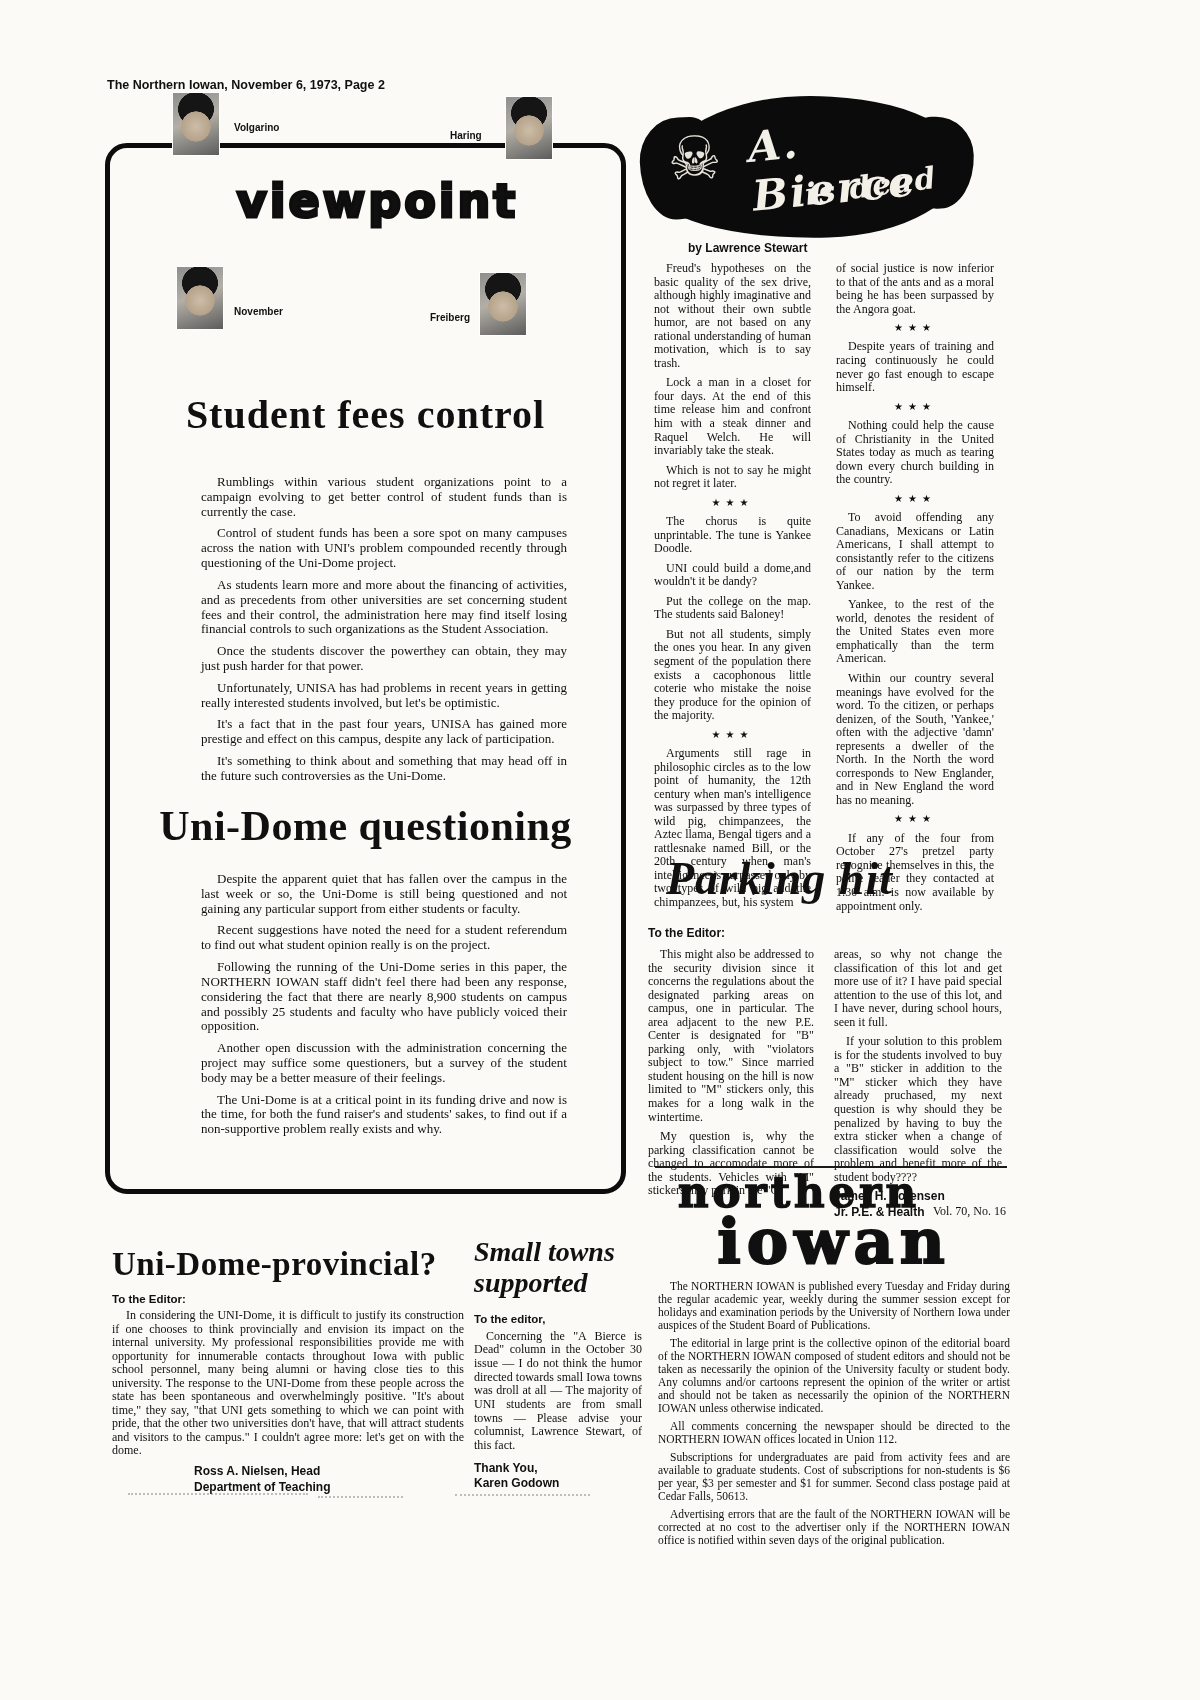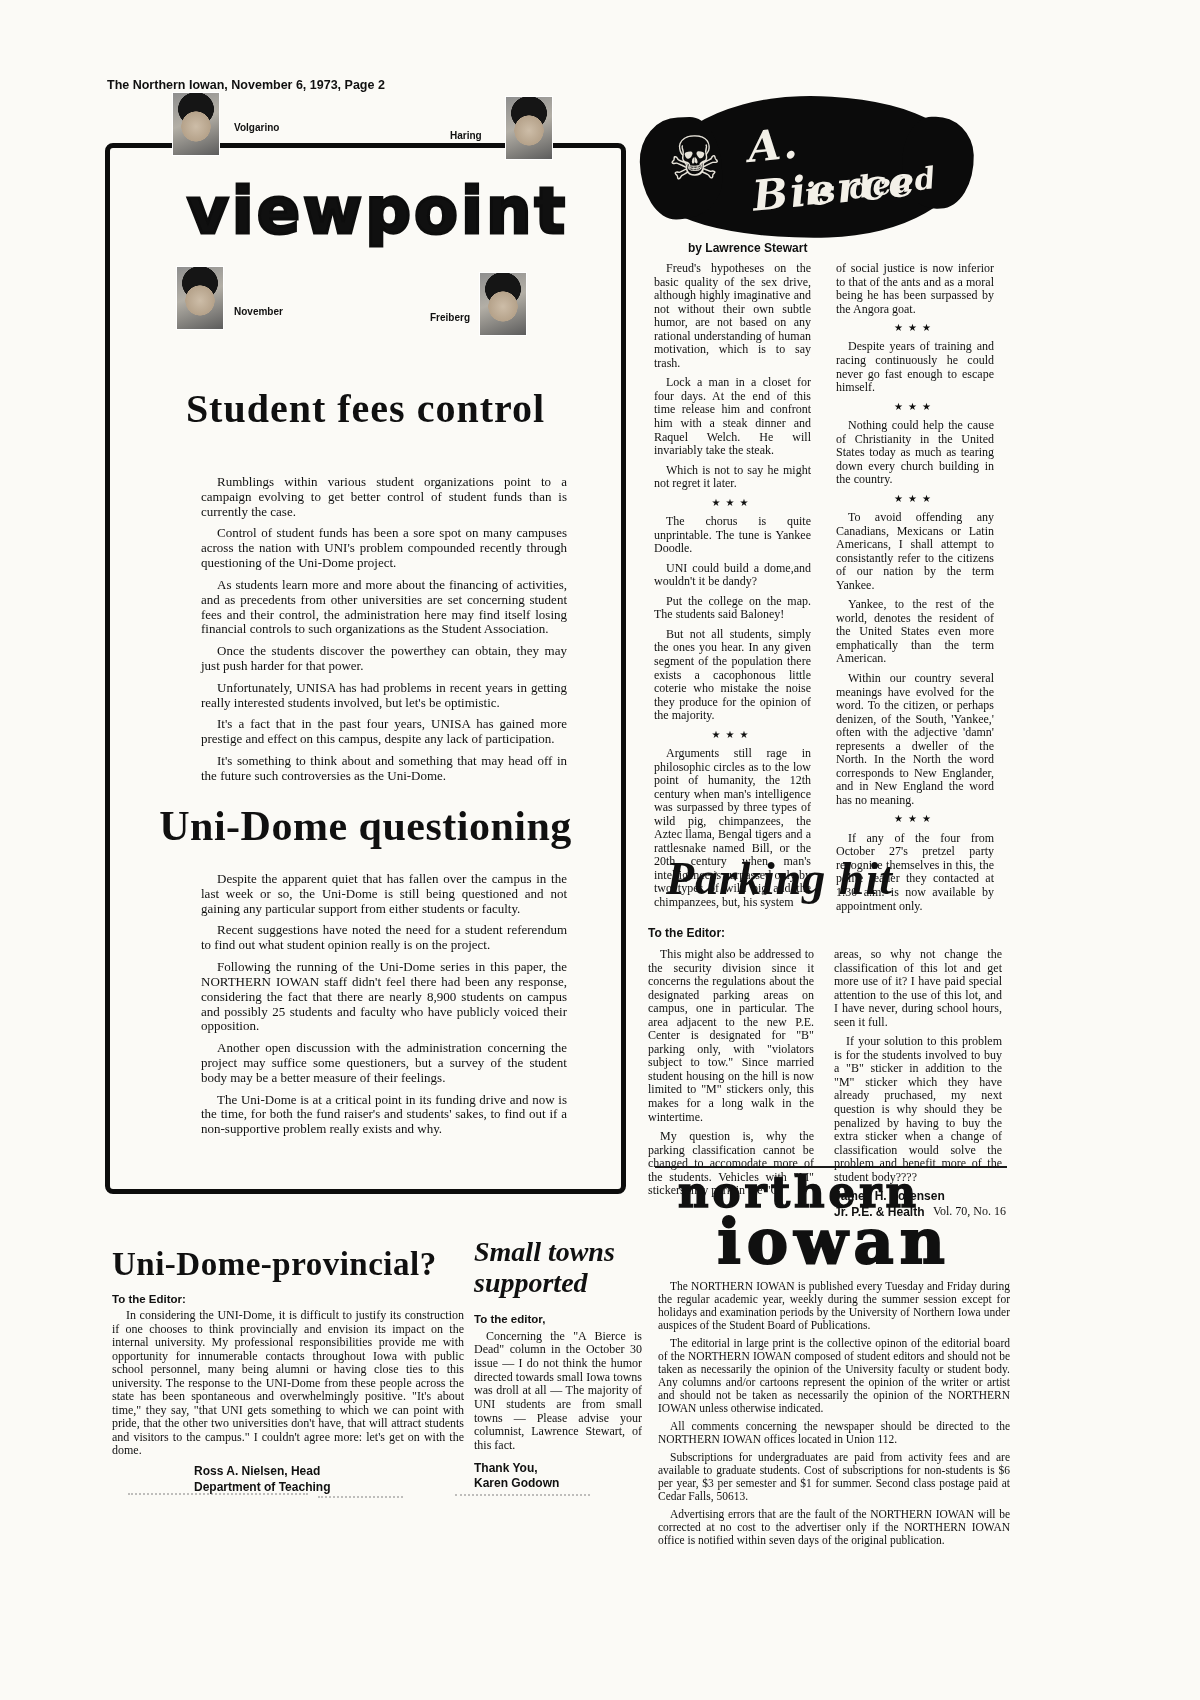--- a/index.html
+++ b/index.html
@@ -11,46 +11,46 @@
     font-family:"Liberation Serif", serif;
     overflow:hidden;
   }
 
   
   .folio { position:absolute; left:107px; top:78px;
            font-family:"Liberation Sans", sans-serif; font-weight:bold; font-size:12.5px; }
 
   
   .vp-box { position:absolute; left:105px; top:143px; width:521px; height:1051px;
-            border:5px solid #0c0c0c; border-radius:8px; }
+            border:5px solid #0c0c0c; border-radius:22px; }
 
   .portrait { position:absolute; width:48px; height:64px; background:#fff; padding:1px; }
   .pimg { width:100%; height:100%;
     background:
       radial-gradient(ellipse 42% 32% at 50% 54%, #cdbda8 0%, #b5a28a 75%, rgba(0,0,0,0) 77%),
       radial-gradient(ellipse 60% 42% at 50% 26%, #151515 0%, #151515 64%, rgba(0,0,0,0) 66%),
       linear-gradient(160deg, #8e8e8e 0%, #b3afa6 45%, #5c5c5c 100%);
   }
   .p-volgarino { left:62px;  top:-56px; }
   .p-haring    { left:395px; top:-52px; }
   .p-cahalan   { left:66px;  top:118px; }
   .p-freiberg  { left:369px; top:124px; }
   .plabel { position:absolute; font-family:"Liberation Sans", sans-serif; font-weight:bold; font-size:10px; }
   .l-volgarino { left:124px; top:-26px; }
   .l-haring    { left:340px; top:-18px; }
   .l-cahalan   { left:124px; top:158px; }
   .l-freiberg  { left:320px; top:164px; }
 
   .vp-title { position:absolute; left:0; top:26px; width:100%; text-align:center;
-              font-family:"DejaVu Sans", sans-serif; font-weight:bold; font-size:64px;
+              font-family:"DejaVu Sans", sans-serif; font-weight:bold; font-size:46px;
               letter-spacing:3px;padding-left:24px; -webkit-text-stroke:3px #0d0d0d; }
 
   .art-head { position:absolute; left:0; width:100%; text-align:center;
               font-family:"Liberation Serif", serif; font-weight:bold; }
-  .head1 { top:237px; font-size:40px; letter-spacing:1px; }
+  .head1 { top:243px; font-size:40px; letter-spacing:1px; }
   .head2 { top:654px; font-size:42px; letter-spacing:0.5px; }
 
   .box-text { position:absolute; left:91px; width:366px;
               font-size:13px; line-height:1.14; text-align:justify;font-family:Liberation Serif, serif; }
   .box-text p { text-indent:16px; margin-bottom:7px; }
   .text1 { top:327px; }
   .text2 { top:724px; }
 
   
   .bierce-graphic { position:absolute; left:652px; top:96px; width:312px; height:142px;

